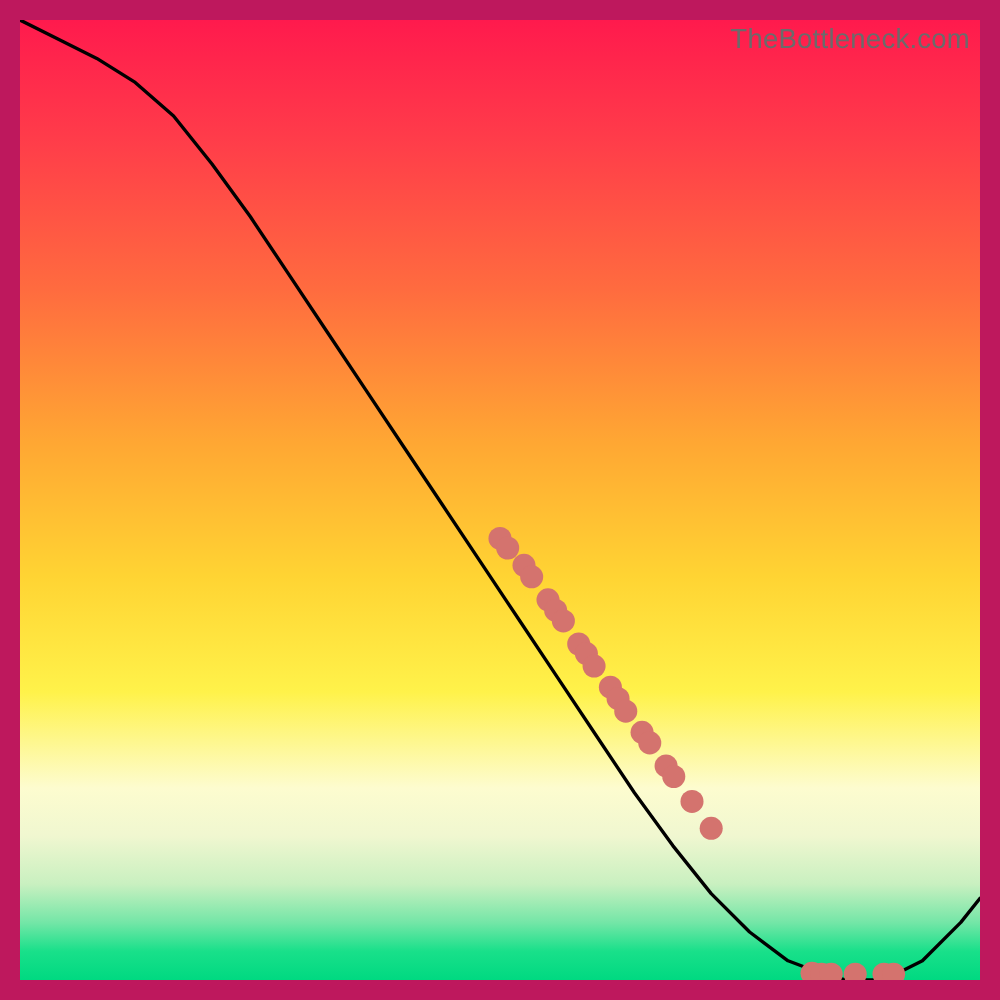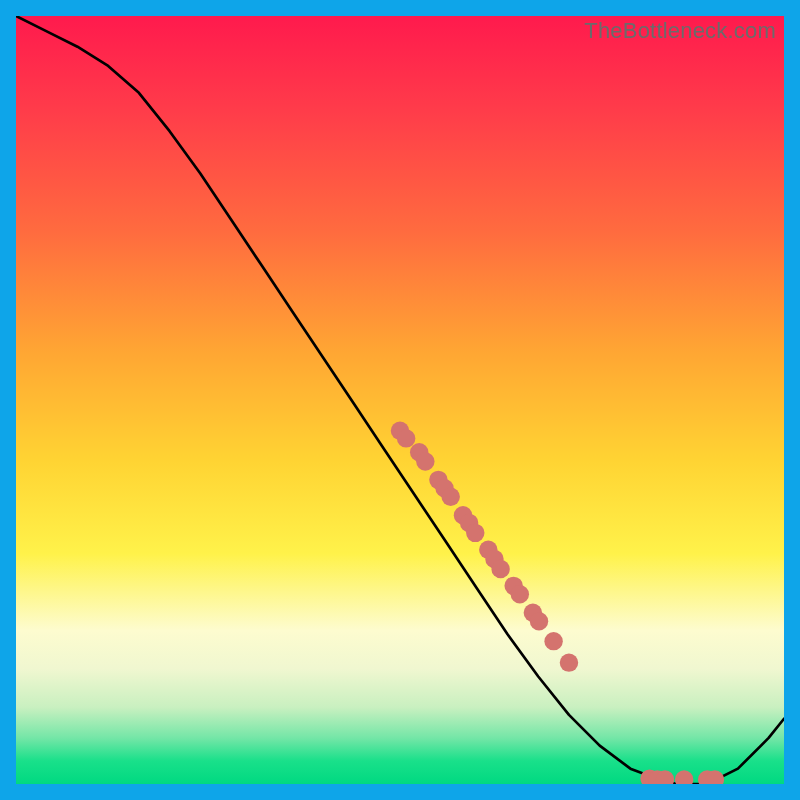--- a/index.html
+++ b/index.html
@@ -8,21 +8,21 @@
     width: 800px;
     height: 800px;
     overflow: hidden;
     background: #000;
     font-family: Arial, Helvetica, sans-serif;
   }
   .stage {
     position: relative;
     width: 800px;
     height: 800px;
-    background: #0ea5e9;
+    background: #be185d;
   }
   .plot {
     position: absolute;
     left: 16px;
     top: 16px;
     width: 768px;
     height: 768px;
     background: linear-gradient(
       to bottom,
       #ff1a4d 0%,

